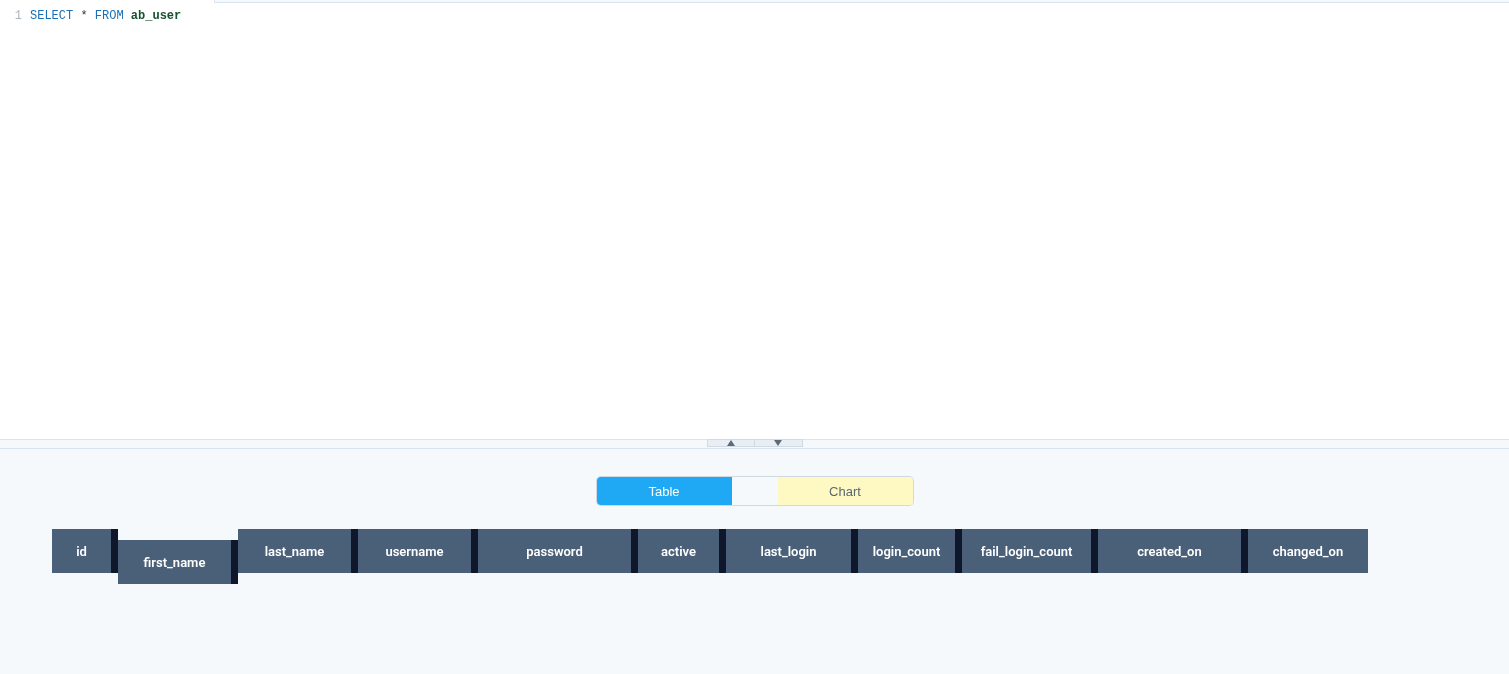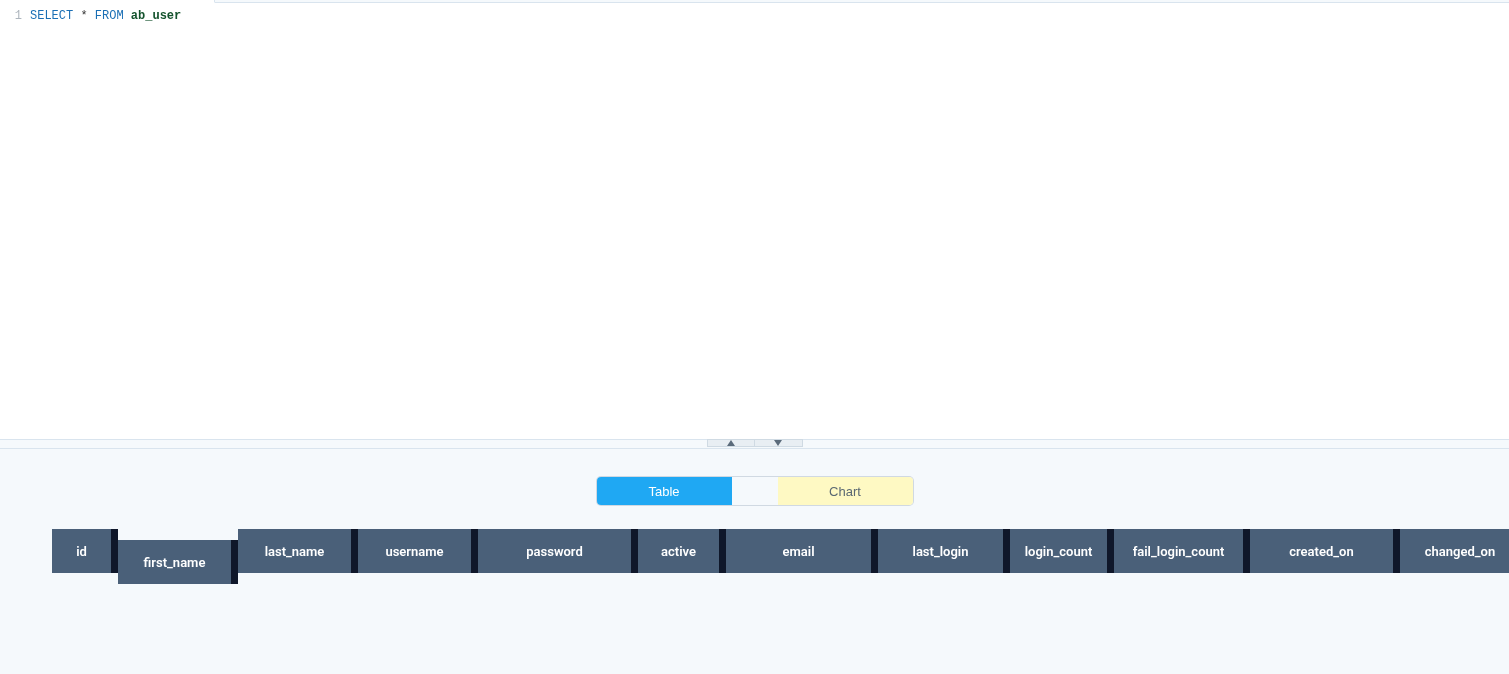--- a/index.html
+++ b/index.html
@@ -203,21 +203,20 @@
     </div>
 
     <div class="table-wrap">
       <div class="data-table">
         <div class="th c-id">id</div>
         <div class="th c-first_name">first_name</div>
         <div class="th c-last_name">last_name</div>
         <div class="th c-username">username</div>
         <div class="th c-password">password</div>
         <div class="th c-active">active</div>
-        <div class="th c-email">email</div>
         <div class="th c-last_login">last_login</div>
         <div class="th c-login_count">login_count</div>
         <div class="th c-fail_login_count">fail_login_count</div>
         <div class="th c-created_on">created_on</div>
         <div class="th c-changed_on">changed_on</div>
       </div>
     </div>
 
   </div>
 

